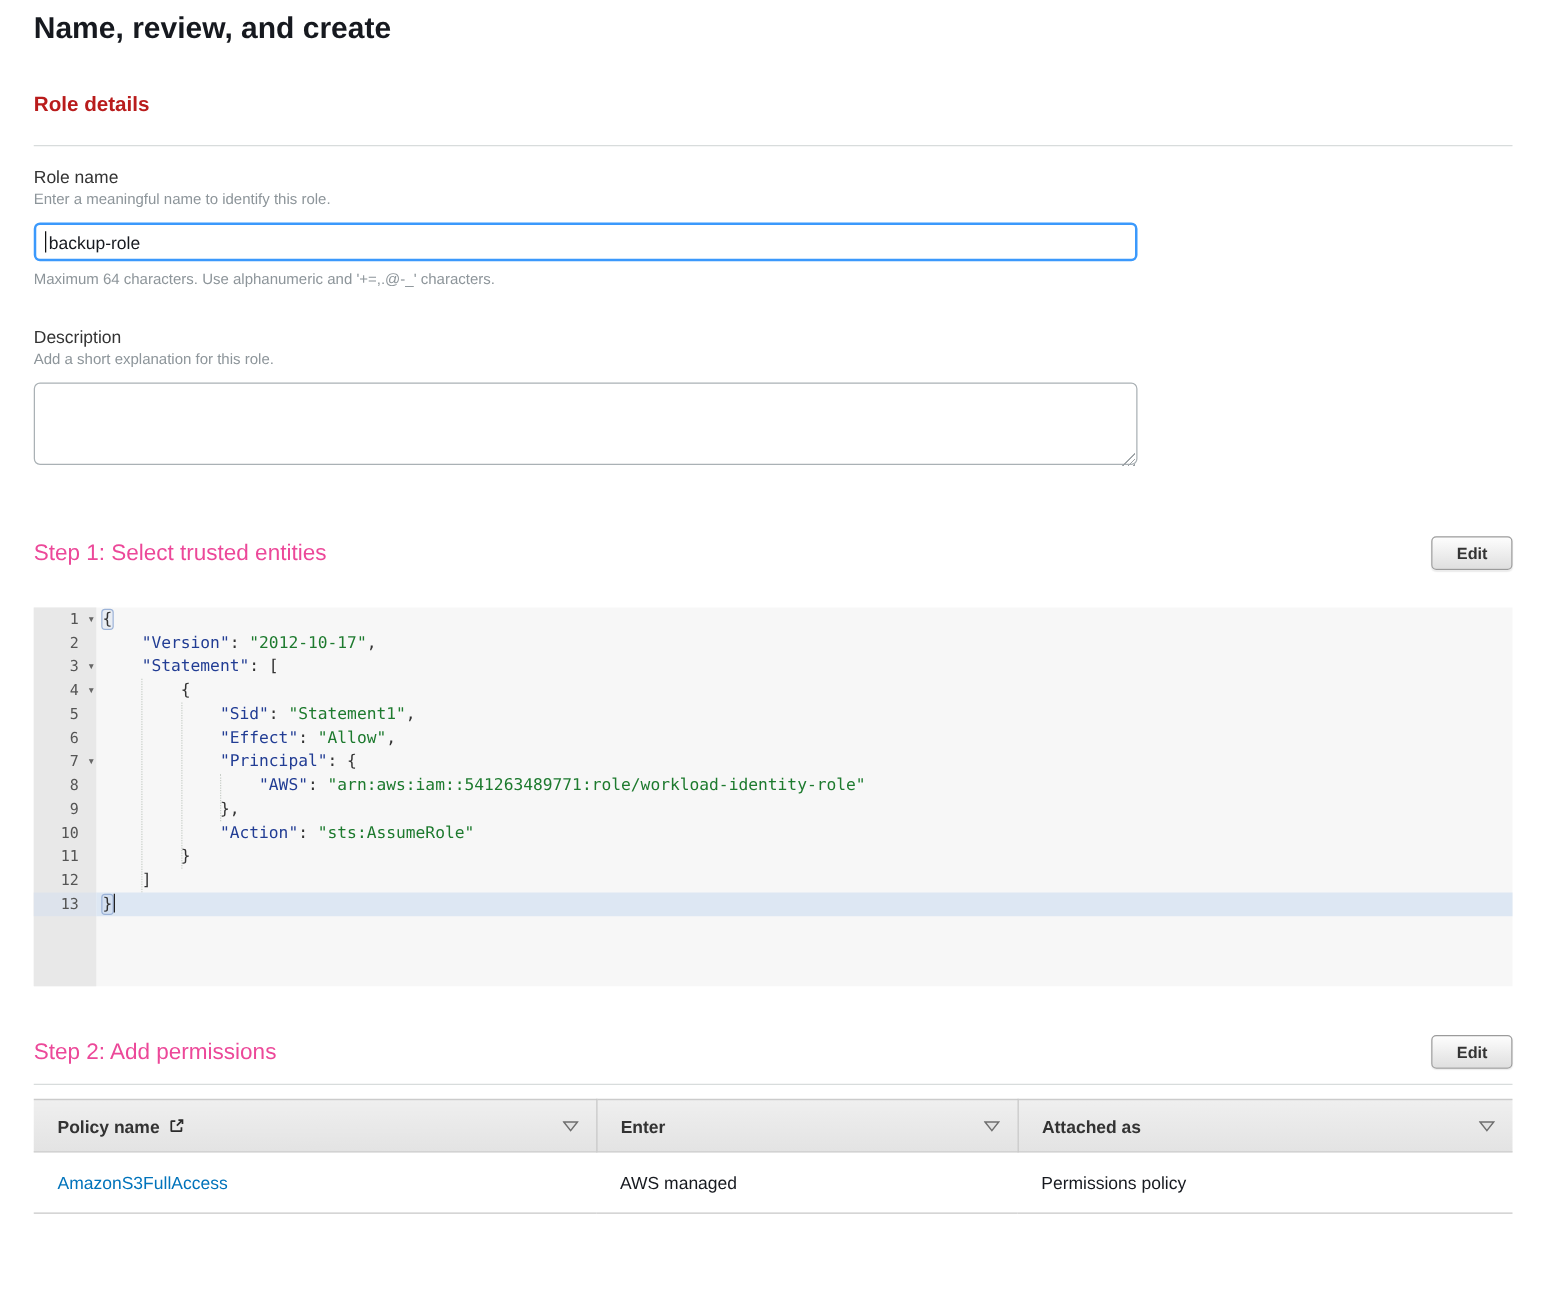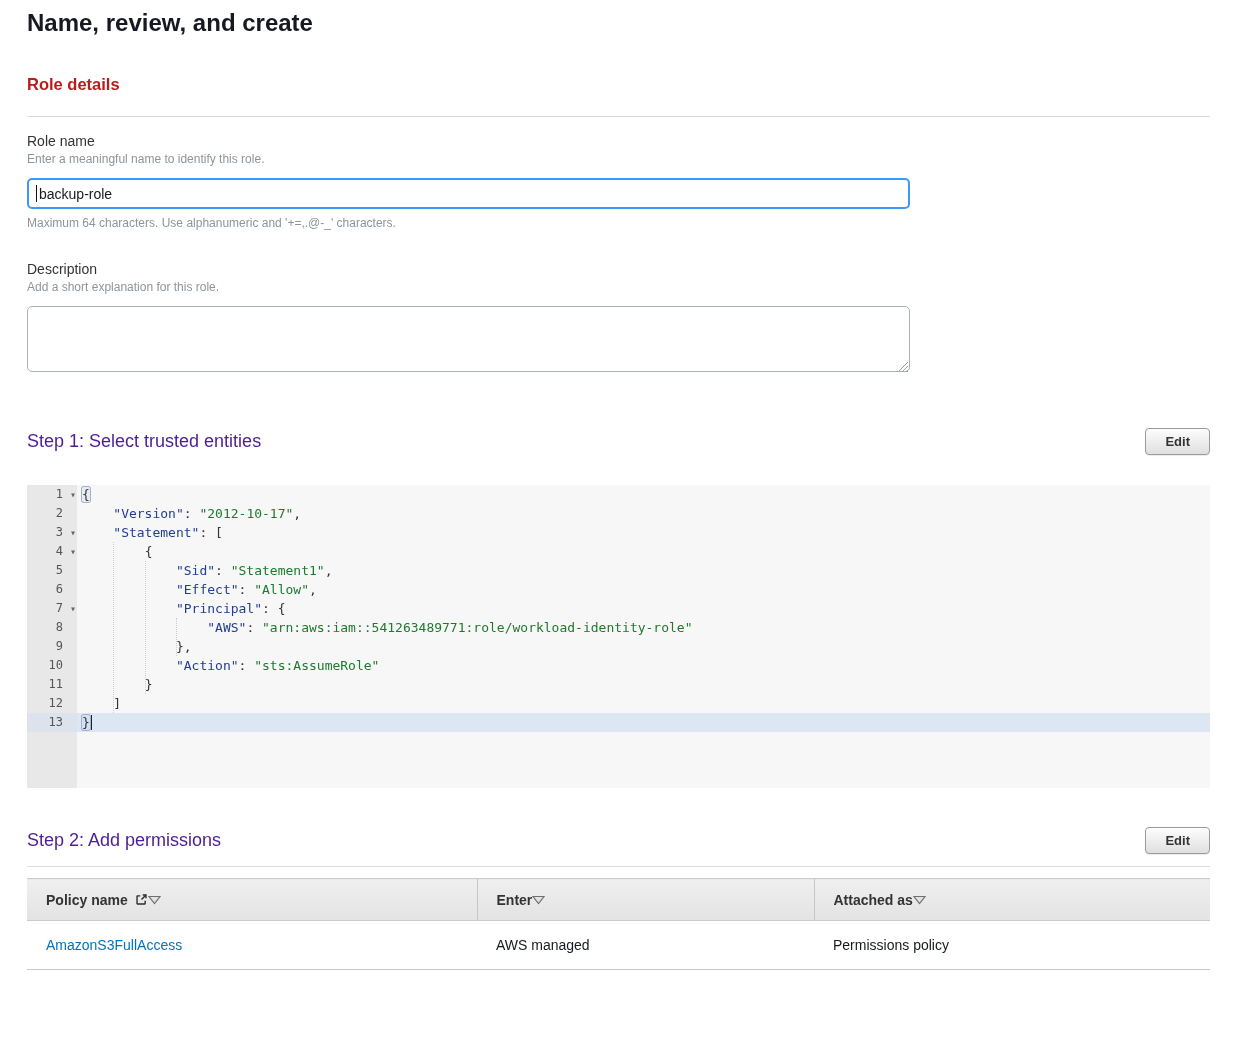--- a/index.html
+++ b/index.html
@@ -37,21 +37,21 @@
   }
   .resize-grip{
     position:absolute;right:2px;bottom:4px;width:11px;height:11px;
     background:repeating-linear-gradient(135deg,transparent,transparent 2px,#9aa0a4 2px,#9aa0a4 3px);
     clip-path:polygon(100% 0,100% 100%,0 100%);
   }
 
   .step-header{display:flex;align-items:center;justify-content:space-between;}
   .step1-header{margin-top:52px;}
   .step2-header{margin-top:39px;gap:40px;}
-  h2.step-heading{font-size:18px;font-weight:400;margin:0;color:#4c1d95;}
+  h2.step-heading{font-size:18px;font-weight:400;margin:0;color:#ec4899;}
   button.aws-btn{
     font-family:"Liberation Sans","DejaVu Sans",sans-serif;
     font-size:13px;font-weight:700;color:#333;
     background:linear-gradient(#fdfdfd,#dfdfdf);
     border:1px solid #9b9b9b;border-radius:4px;
     padding:5px 19px;cursor:pointer;box-shadow:0 1px 1px rgba(0,0,0,.08);
   }
 
   
   .editor{
@@ -89,21 +89,21 @@
   .panel-gap{height:6px;background:#fff;}
   table.policy-table{width:100%;border-collapse:collapse;table-layout:fixed;}
   table.policy-table col.c1{width:450px;}
   table.policy-table col.c2{width:337px;}
   table.policy-table th{
     height:41px;background:linear-gradient(#efefef,#e3e3e3);
     border-top:1px solid #cbcbcb;border-bottom:1px solid #cbcbcb;
     padding:0 14px 0 19px;font-size:14px;font-weight:700;color:#333;text-align:left;
   }
   table.policy-table th:not(:last-child){border-right:1px solid #c6c6c6;}
-  .th-inner{display:flex;align-items:center;justify-content:flex-start;}
+  .th-inner{display:flex;align-items:center;justify-content:space-between;}
   .th-label{display:flex;align-items:center;gap:7px;}
   table.policy-table td{
     height:48px;border-bottom:1px solid #c8c8c8;background:#fff;
     padding:0 14px 0 19px;font-size:14px;color:#16191f;
   }
   a.policy-link{color:var(--link,#0073bb);text-decoration:none;cursor:pointer;}
   .ext-icon svg,.sort-icon svg{display:block;}
 </style>
 </head>
 <body>

